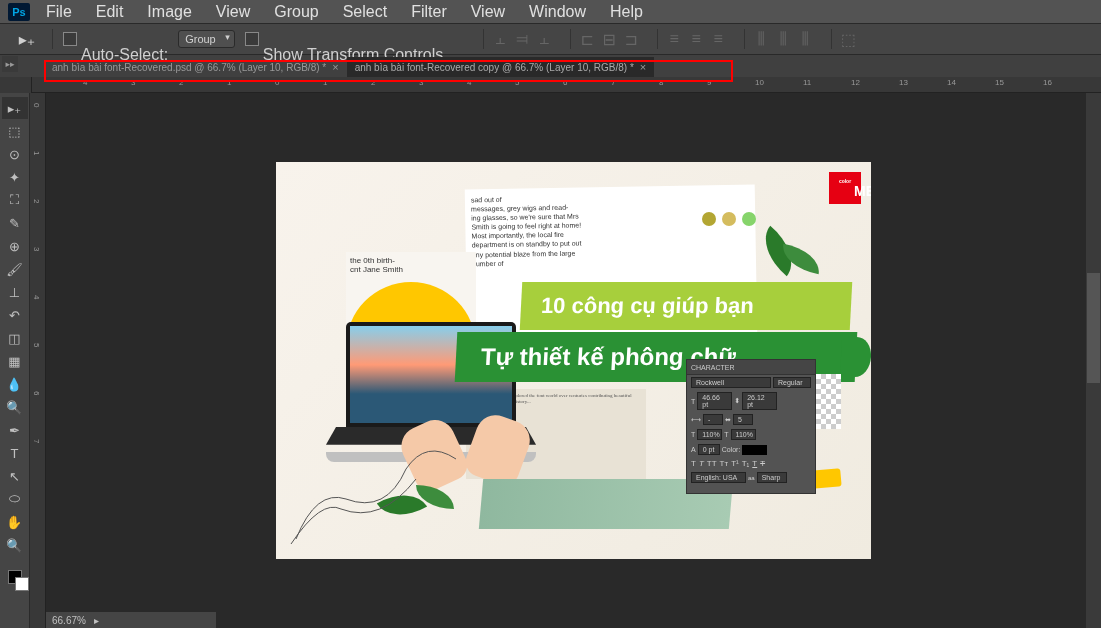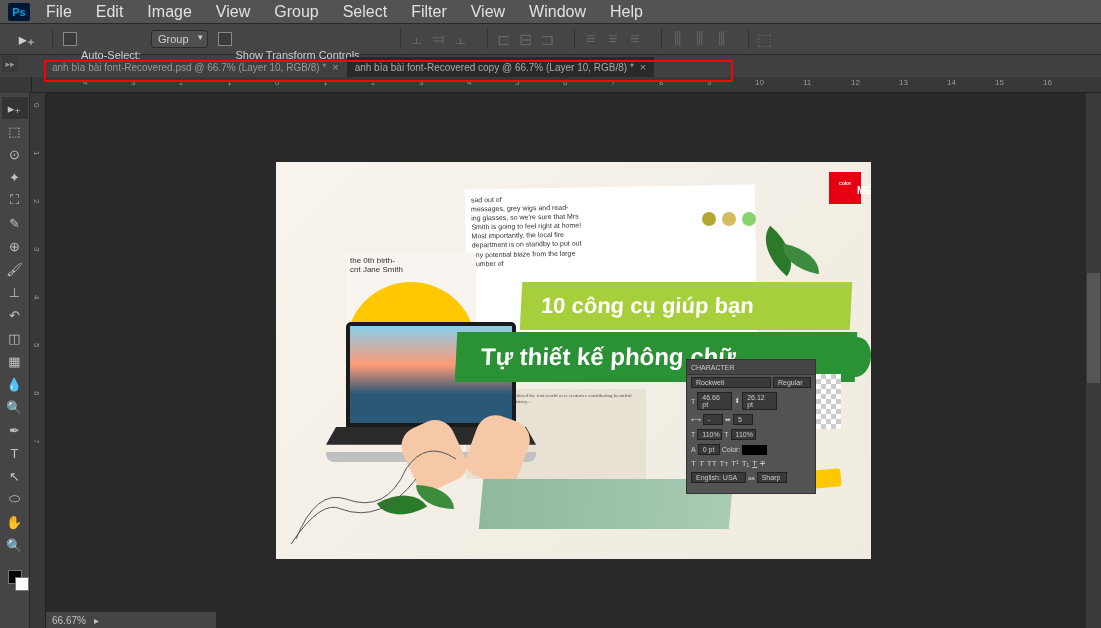--- a/index.html
+++ b/index.html
@@ -4,21 +4,21 @@
 <style>
 *{margin:0;padding:0;box-sizing:border-box;font-family:Arial,sans-serif;}
 body{width:1101px;height:628px;background:#535353;overflow:hidden;}
 .menubar{height:23px;background:#535353;display:flex;align-items:center;padding-left:8px;gap:8px;}
 .ps-logo{width:22px;height:18px;background:#001833;color:#00a4e4;font-size:11px;font-weight:bold;display:flex;align-items:center;justify-content:center;border-radius:2px;}
 .menu-item{color:#e0e0e0;font-size:16px;padding:3px 8px;cursor:pointer;}
 .options-bar{height:32px;background:#454545;border-top:1px solid #292929;border-bottom:1px solid #292929;display:flex;align-items:center;padding-left:12px;gap:10px;}
 .tool-indicator{width:30px;height:22px;display:flex;align-items:center;justify-content:center;color:#d0d0d0;}
 .checkbox-group{display:flex;align-items:center;gap:4px;}
 .checkbox{width:14px;height:14px;border:1px solid #888;background:#3a3a3a;}
-.opt-label{color:#d0d0d0;font-size:11px;margin-top:31px;}
+.opt-label{color:#d0d0d0;font-size:16px;margin-top:31px;}
 .dropdown{background:#4f4f4f;border:1px solid #2a2a2a;color:#d0d0d0;font-size:11px;padding:2px 18px 2px 6px;border-radius:3px;position:relative;}
 .dropdown::after{content:"▾";position:absolute;right:4px;top:1px;font-size:9px;}
 .align-group{display:flex;gap:2px;padding:0 6px;border-left:1px solid #333;}
 .align-btn{width:20px;height:20px;display:flex;align-items:center;justify-content:center;color:#666;}
 .expand-btn{width:16px;height:16px;background:#3a3a3a;color:#999;font-size:9px;display:flex;align-items:center;justify-content:center;}
 .highlight-bar{position:absolute;top:60px;left:44px;width:689px;height:22px;border:2px solid #f00;z-index:10;pointer-events:none;}
 .tabs{height:22px;background:#404040;display:flex;align-items:flex-end;padding-left:44px;}
 .tab{height:20px;padding:0 8px;font-size:10px;display:flex;align-items:center;gap:6px;color:#999;}
 .tab.active{background:#292929;color:#aaa;}
 .tab .close{color:#999;font-size:11px;}
@@ -223,21 +223,21 @@
 department is on standby to put out
 any potential blaze from the large
 number of</div>
       </div>
       <div class="news2">
         <div>the  0th birth-</div>
         <div>cnt Jane Smith</div>
       </div>
       <div class="logo">
         <span style="font-size:5px;">color</span>
-        <span style="font-size:10px;padding-left:39px;">ME</span>
+        <span style="font-size:14px;padding-left:39px;">ME</span>
       </div>
       <div class="dot dot1"></div>
       <div class="dot dot2"></div>
       <div class="dot dot3"></div>
       <div class="yellow-circle"></div>
       <div class="leaf1"></div>
       <div class="leaf2"></div>
       <div class="news3">Various artists have explored the font world over centuries contributing beautiful typefaces throughout history...</div>
       <div class="laptop">
         <div class="laptop-screen"></div>

